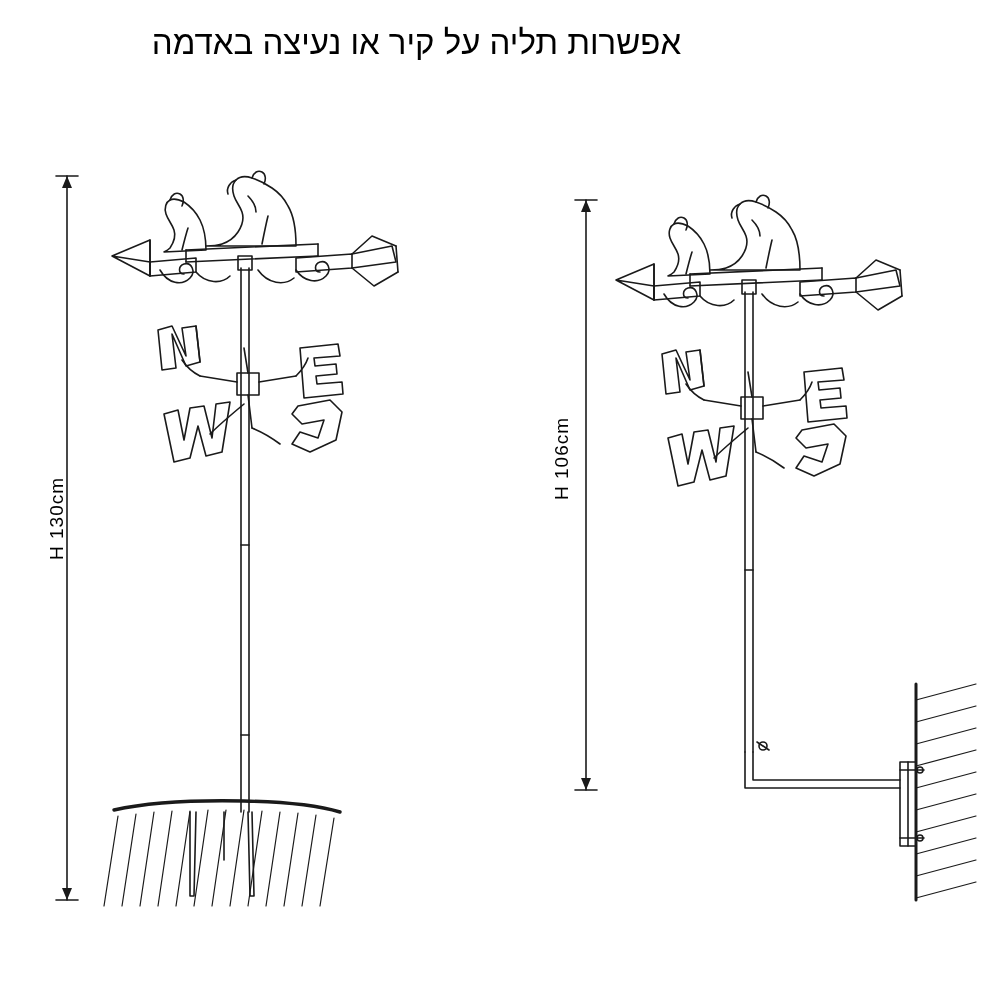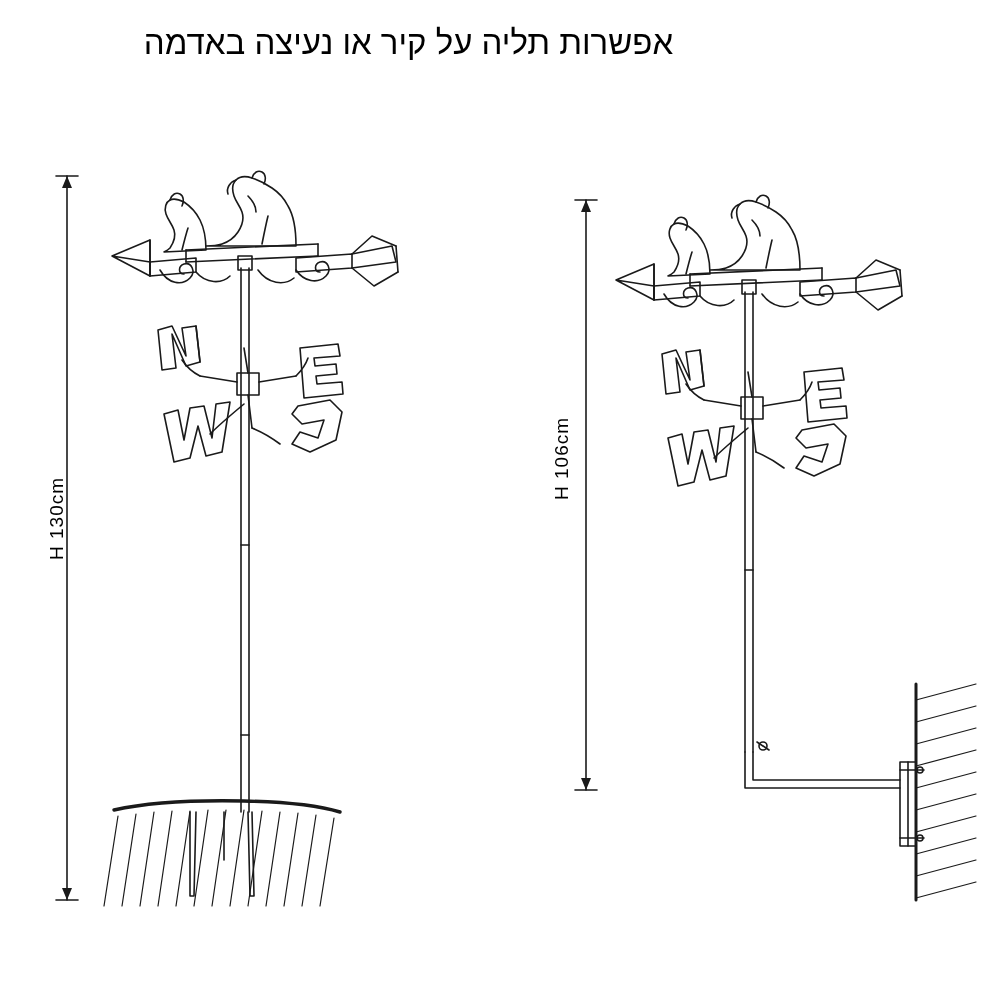--- a/index.html
+++ b/index.html
@@ -15,21 +15,21 @@
     overflow: hidden;
   }
   #page {
     position: absolute;
     inset: 0;
     background: #ffffff;
   }
   #title {
     position: absolute;
     top: 22px;
-    left: 0;
+    left: 8px;
     width: 817px;
     text-align: center;
     direction: rtl;
     font-size: 33px;
     font-weight: 400;
     color: #000000;
     letter-spacing: 0px;
     line-height: 1.25;
   }
   #diagram {

